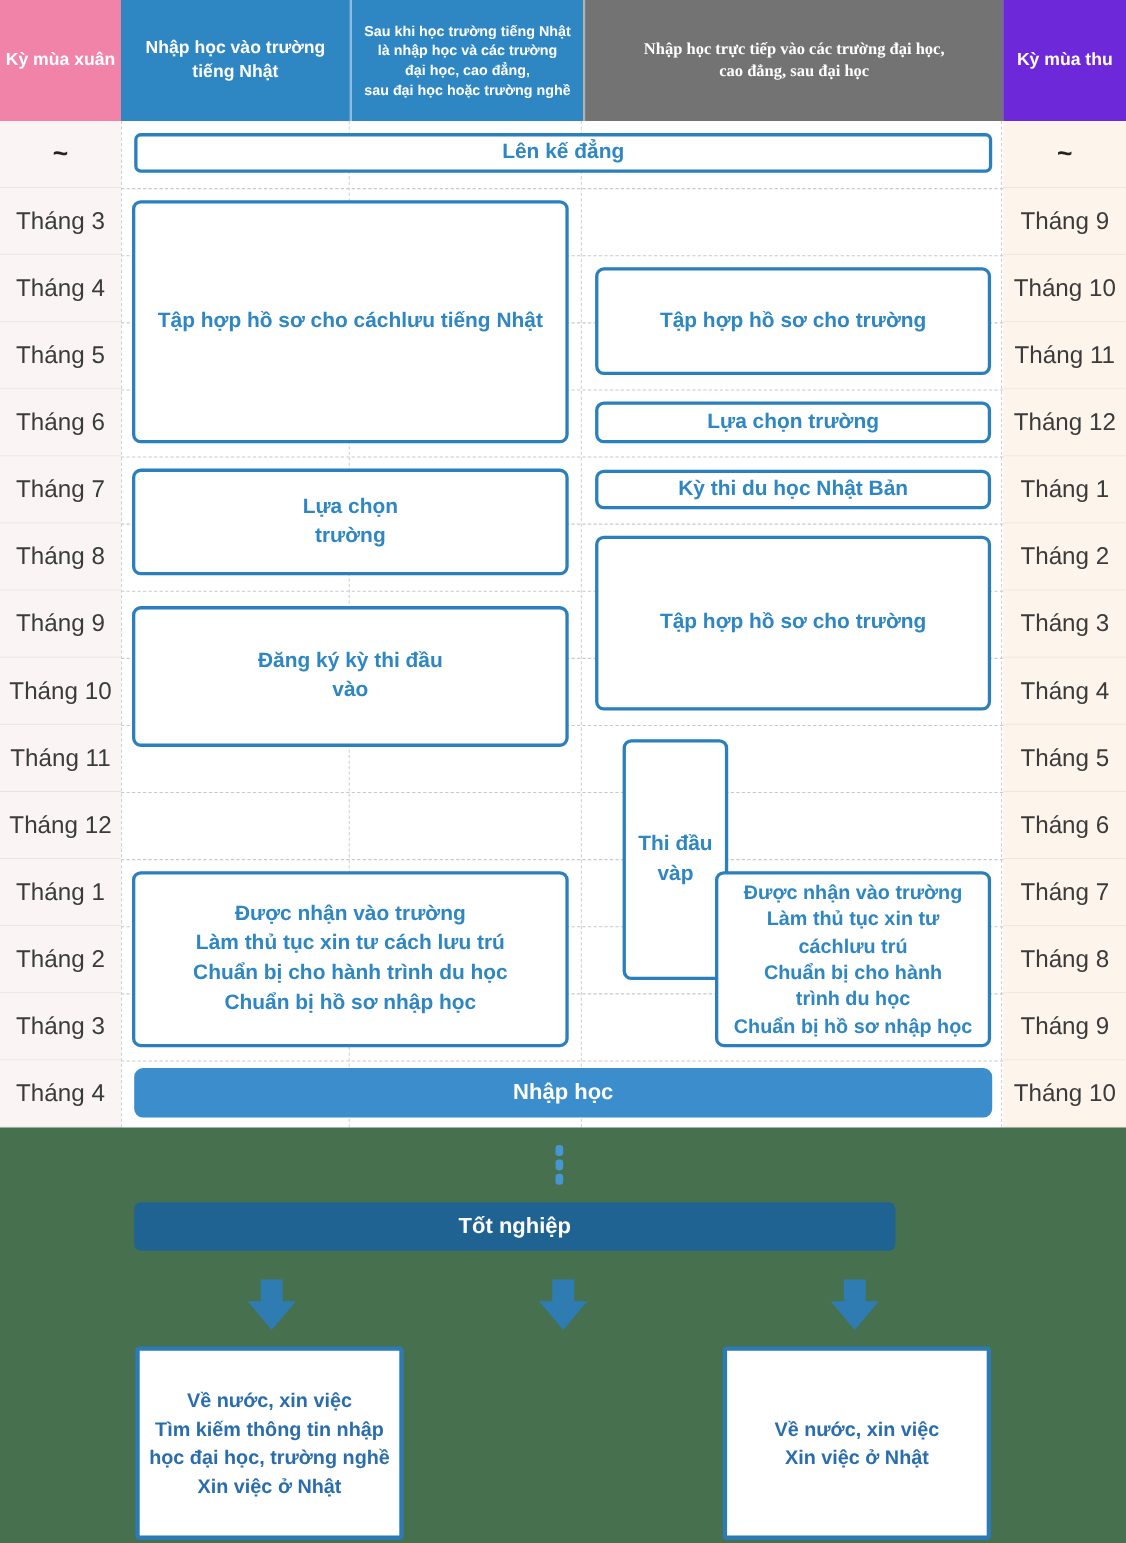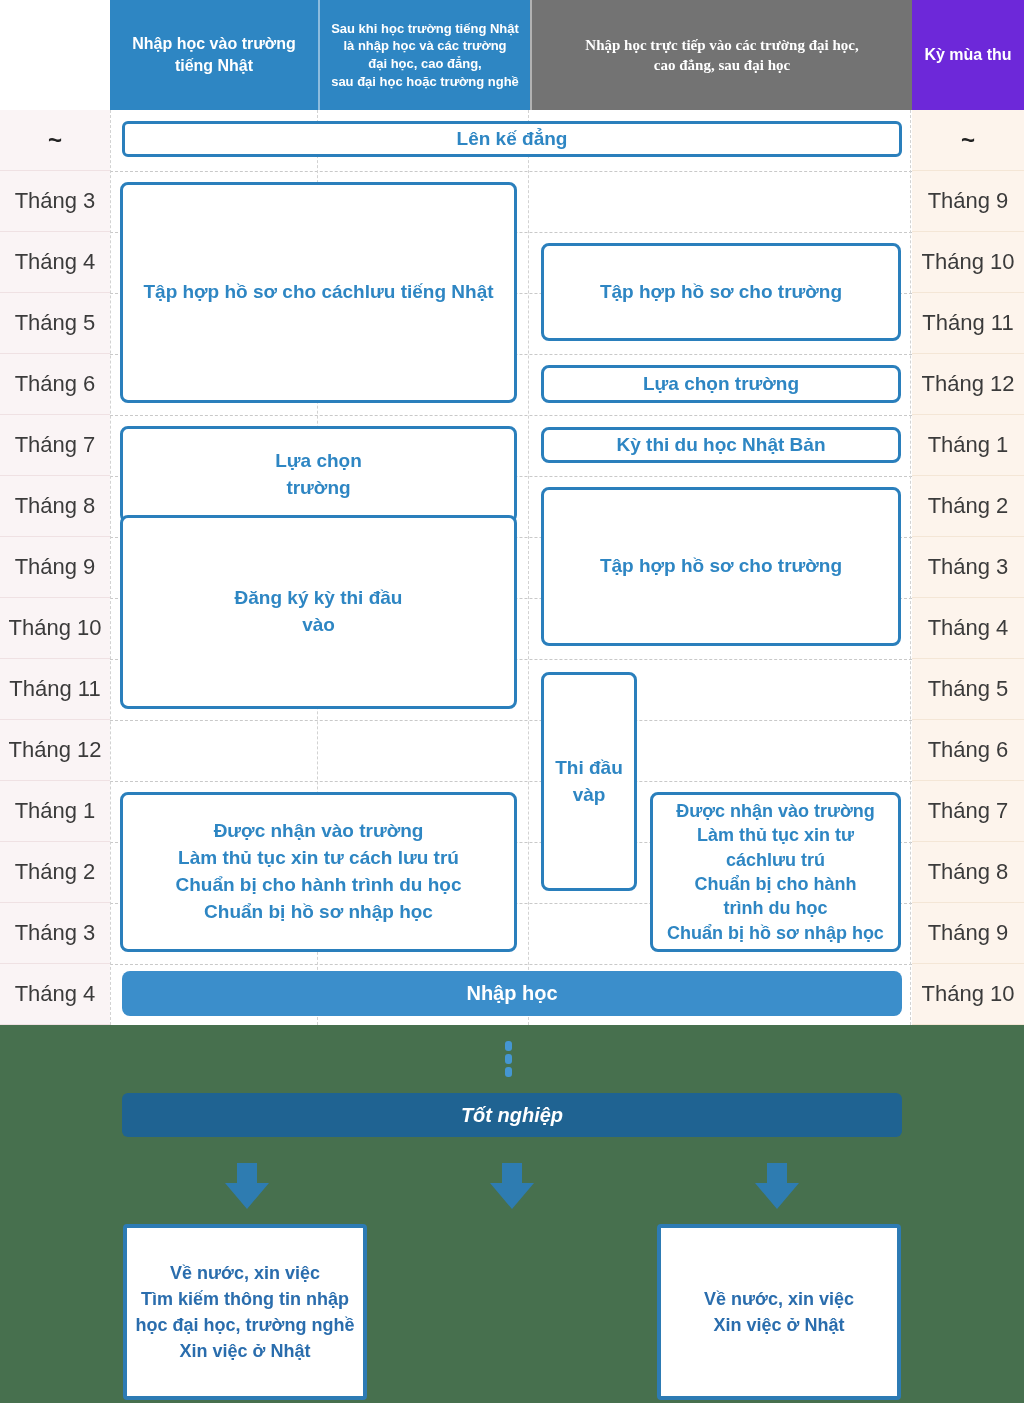--- a/index.html
+++ b/index.html
@@ -32,31 +32,32 @@
           color:#2e86c3; font-weight:bold; font-size:19px; line-height:1.42; white-space:pre-line; }
   .tbox.small { font-size:18px; line-height:1.36; }
 
   .bar { position:absolute; display:flex; align-items:center; justify-content:center;
          color:#fff; font-weight:bold; font-size:20px; }
   .bar-enroll { left:122px; top:971px; width:780px; height:45px; background:#3b8ecb; border-radius:8px; }
 
   
   .green { position:absolute; left:0; top:1025px; width:1024px; height:378px; background:#47704e; }
   .dot { position:absolute; left:505px; width:7px; height:10px; border-radius:3px; background:#4596d2; }
-  .bar-grad { left:122px; top:1093px; width:780px; height:44px; background:#1f6392; border-radius:6px;font-style:italic; }
+  .bar-grad { left:122px; top:1093px; width:692px; height:44px; background:#1f6392; border-radius:6px; }
   .arrow { position:absolute; top:1163px; width:44px; height:46px; }
   .obox { position:absolute; top:1224px; width:244px; height:176px; background:#fff; border:4px solid #2d7bb4;
           border-radius:4px; display:flex; align-items:center; justify-content:center; text-align:center;
           color:#2a6dad; font-weight:bold; font-size:18px; line-height:1.45; white-space:pre-line; }
 </style>
 </head>
 <body>
 
 <div class="canvas">
 
+  <div class="hdr hdr-spring">Kỳ mùa xuân</div>
   <div class="hdr hdr-b">Sau khi học trường tiếng Nhật
 là nhập học và các trường
 đại học, cao đẳng,
 sau đại học hoặc trường nghề</div>
   <div class="hdr hdr-a">Nhập học vào trường
 tiếng Nhật</div>
   <div class="hdr hdr-c">Nhập học trực tiếp vào các trường đại học,
 cao đẳng, sau đại học</div>
   <div class="hdr hdr-fall">Kỳ mùa thu</div>
 
@@ -109,32 +110,32 @@
   <div class="vline" style="left:110px"></div>
   <div class="vline" style="left:317px"></div>
   <div class="vline" style="left:528px"></div>
   <div class="vline" style="left:910px"></div>
 
   <div class="tbox" style="left:122px; top:121px; width:780px; height:36px; border-radius:6px">Lên kế đẳng</div>
 
   <div class="tbox" style="left:120px; top:182px; width:397px; height:221px">Tập hợp hồ sơ cho cáchlưu tiếng Nhật</div>
   <div class="tbox" style="left:120px; top:426px; width:397px; height:97px">Lựa chọn
 trường</div>
-  <div class="tbox" style="left:120px; top:515px; width:397px; height:194px">Đăng ký kỳ thi đầu
+  <div class="tbox" style="left:120px; top:551px; width:397px; height:128px">Đăng ký kỳ thi đầu
 vào</div>
   <div class="tbox" style="left:120px; top:792px; width:397px; height:160px">Được nhận vào trường
 Làm thủ tục xin tư cách lưu trú
 Chuẩn bị cho hành trình du học
 Chuẩn bị hồ sơ nhập học</div>
 
   <div class="tbox" style="left:541px; top:243px; width:360px; height:98px">Tập hợp hồ sơ cho trường</div>
   <div class="tbox" style="left:541px; top:365px; width:360px; height:38px">Lựa chọn trường</div>
   <div class="tbox" style="left:541px; top:427px; width:360px; height:36px">Kỳ thi du học Nhật Bản</div>
   <div class="tbox" style="left:541px; top:487px; width:360px; height:159px">Tập hợp hồ sơ cho trường</div>
-  <div class="tbox" style="left:541px; top:672px; width:96px; height:219px">Thi đầu
+  <div class="tbox" style="left:566px; top:672px; width:96px; height:219px">Thi đầu
 vàp</div>
   <div class="tbox small" style="left:650px; top:792px; width:251px; height:160px">Được nhận vào trường
 Làm thủ tục xin tư
 cáchlưu trú
 Chuẩn bị cho hành
 trình du học
 Chuẩn bị hồ sơ nhập học</div>
 
   <div class="bar bar-enroll">Nhập học</div>
 

